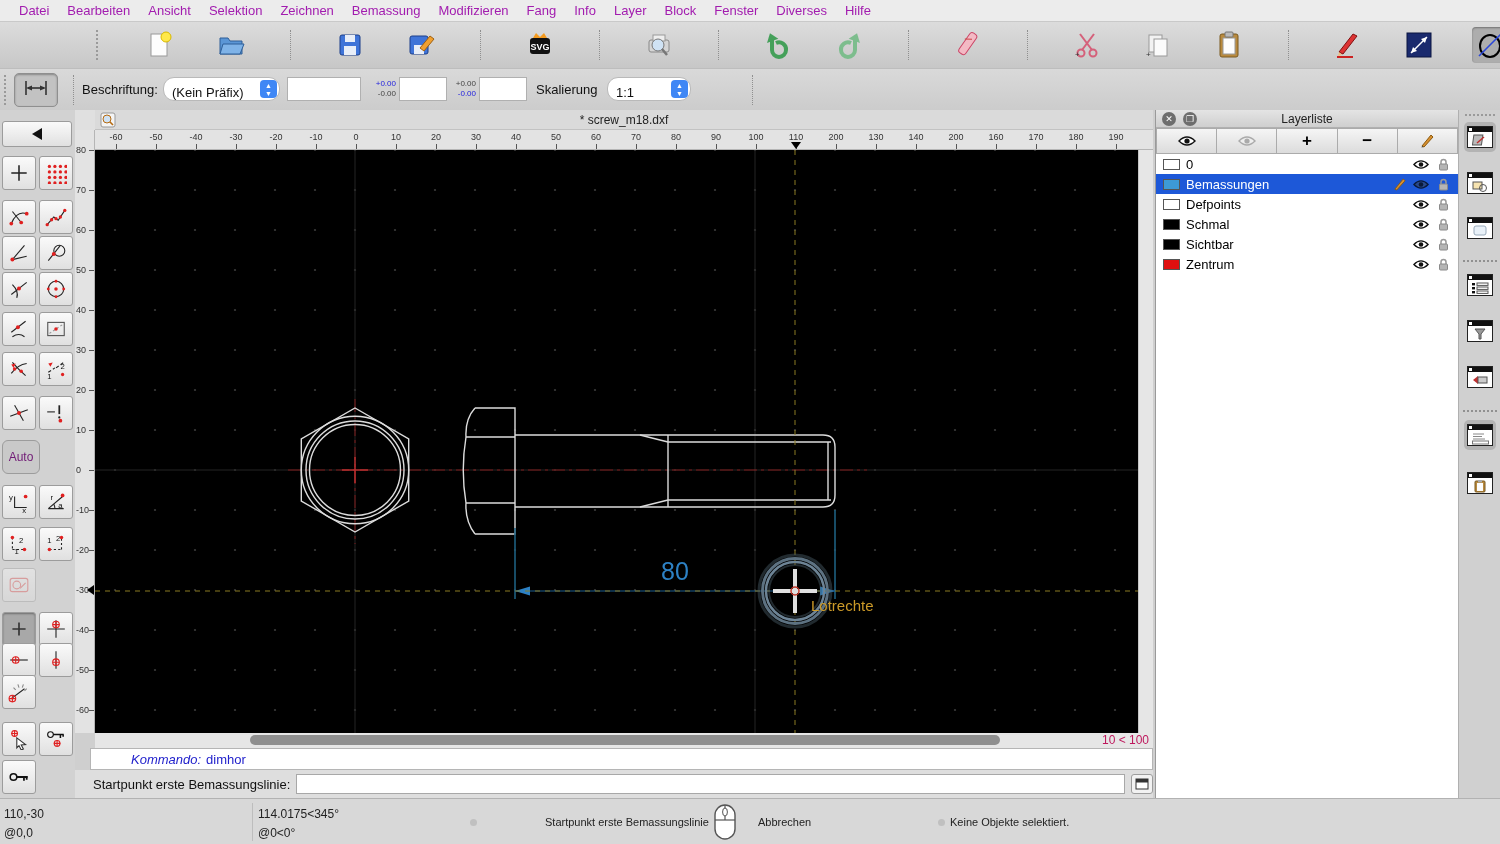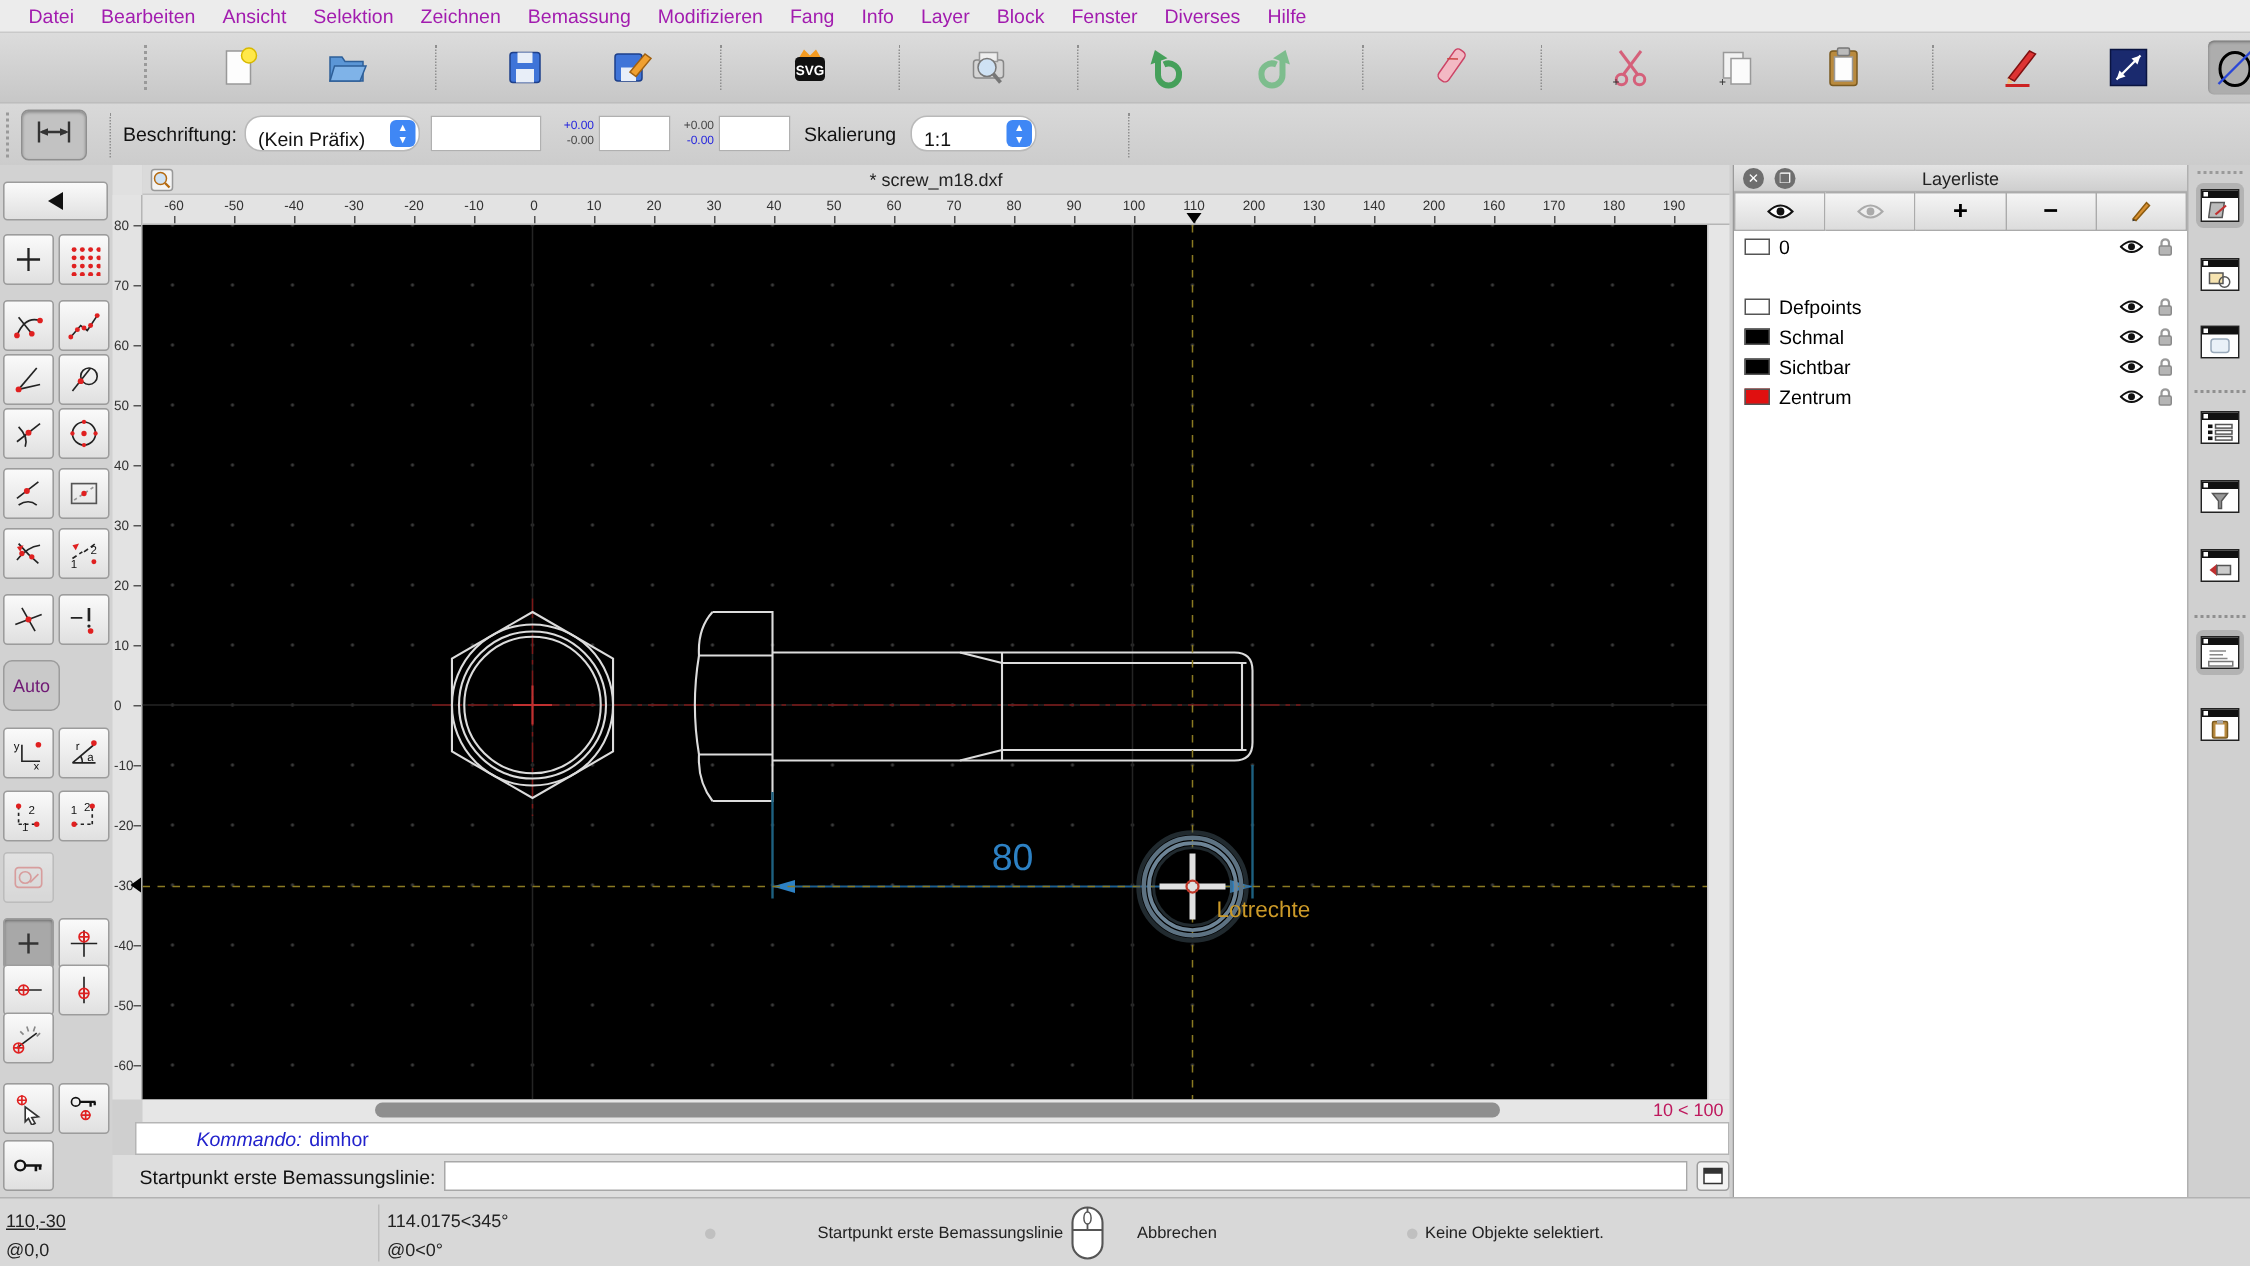--- a/index.html
+++ b/index.html
@@ -867,20 +867,41 @@
             <circle cx="9" cy="6" r="2.6" fill="#111"></circle>
           </svg>
         </span>
         <span class="ric" style="margin-right:4px">
           <svg width="11" height="13" viewBox="0 0 11 13">
             <path d="M3 6 V4 a2.5 2.5 0 0 1 5 0 V6" fill="none" stroke="#9a9a9a" stroke-width="1.5"></path>
             <rect x="1.5" y="6" width="8" height="6" rx="1" fill="#b5b5b5" stroke="#8a8a8a"></rect>
           </svg>
         </span>
       </div>
+      <div class="lrow sel" style="top: 64px;">
+        <span class="swatch" style="background:#3d9ad6"></span>
+        <span class="nm">Bemassungen</span>
+        <span class="ric">
+          <svg width="13" height="13" viewBox="0 0 14 14">
+            <polygon points="2,12 4,13 13,3 11,1" fill="#d89030" stroke="#8a5a10"></polygon>
+          </svg>
+        </span>
+        <span class="ric">
+          <svg width="16" height="11" viewBox="0 0 18 12">
+            <path d="M1 6 Q9 -2 17 6 Q9 14 1 6 Z" fill="#2a4a8a" stroke="#0a1a3a" stroke-width="1.4"></path>
+            <circle cx="9" cy="6" r="2.6" fill="#0a1a3a"></circle>
+          </svg>
+        </span>
+        <span class="ric" style="margin-right:4px">
+          <svg width="11" height="13" viewBox="0 0 11 13">
+            <path d="M3 6 V4 a2.5 2.5 0 0 1 5 0 V6" fill="none" stroke="#9a9a9a" stroke-width="1.5"></path>
+            <rect x="1.5" y="6" width="8" height="6" rx="1" fill="#b5b5b5" stroke="#8a8a8a"></rect>
+          </svg>
+        </span>
+      </div>
       <div class="lrow" style="top: 84px;">
         <span class="swatch" style="background:#ffffff"></span>
         <span class="nm">Defpoints</span>
         <span class="ric">
           <svg width="16" height="11" viewBox="0 0 18 12">
             <path d="M1 6 Q9 -2 17 6 Q9 14 1 6 Z" fill="#fff" stroke="#111" stroke-width="1.4"></path>
             <circle cx="9" cy="6" r="2.6" fill="#111"></circle>
           </svg>
         </span>
         <span class="ric" style="margin-right:4px">
@@ -1039,21 +1060,21 @@
           <svg style="position:absolute;left:6px;top:7px;" width="12" height="13" viewBox="0 0 12 13">
             <rect x="1" y="1" width="10" height="11" rx="1" fill="#b98a3e" stroke="#7a5a20"></rect>
             <rect x="3" y="3" width="6" height="8" fill="#fdfdfd"></rect>
             <rect x="4" y="0" width="4" height="2.4" fill="#aaa"></rect>
           </svg>
         </div>
       </div>
   </div>
 
   <div class="statusbar">
-    <div class="sb" style="left:4px;top:8px;text-decoration:underline;">110,-30</div>
+    <div class="sb" style="left:4px;top:8px;">110,-30</div>
     <div class="sb" style="left:4px;top:27px;">@0,0</div>
     <div class="vline"></div>
     <div class="sb" style="left:258px;top:8px;">114.0175&lt;345°</div>
     <div class="sb" style="left:258px;top:27px;">@0&lt;0°</div>
     <div class="dot7" style="left:470px;top:20px;"></div>
     <div class="sb" style="left:545px;top:17px;font-size:11px;">Startpunkt erste Bemassungslinie</div>
     <svg class="sb" style="left:713px;top:4px;" width="24" height="38" viewBox="0 0 24 38">
       <rect x="2" y="2" width="20" height="34" rx="10" fill="#fff" stroke="#555" stroke-width="1.4"></rect>
       <line x1="2" y1="17" x2="22" y2="17" stroke="#555" stroke-width="1.2"></line>
       <line x1="12" y1="2" x2="12" y2="17" stroke="#555" stroke-width="1.2"></line>

